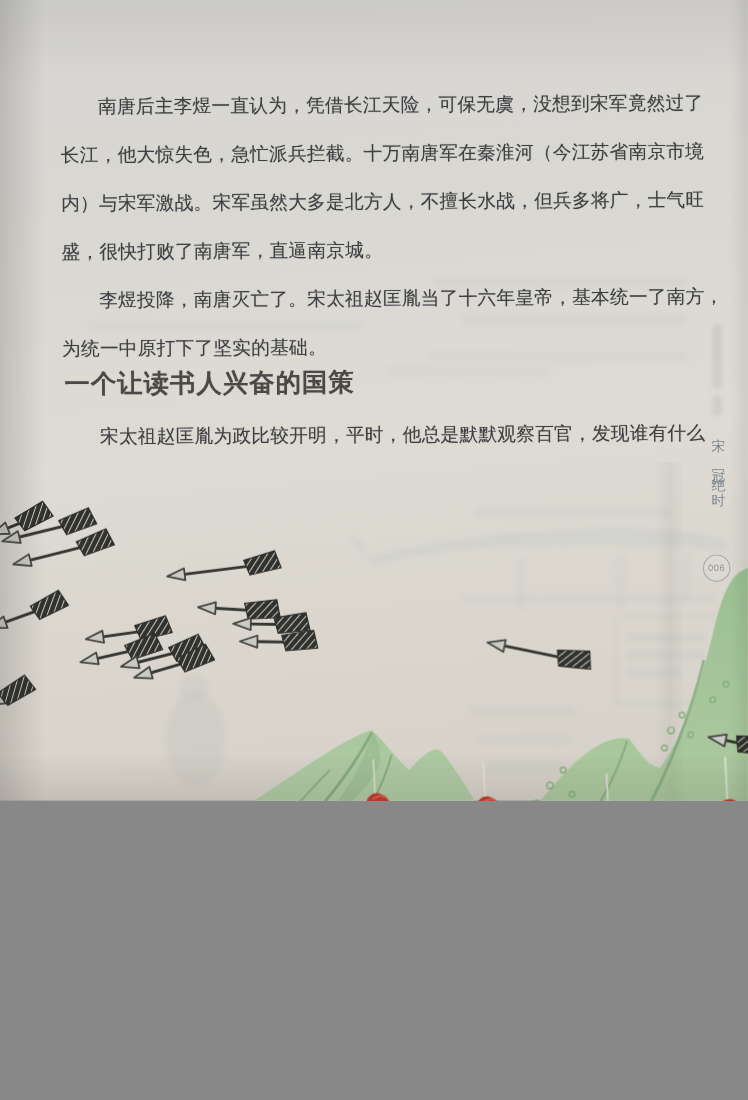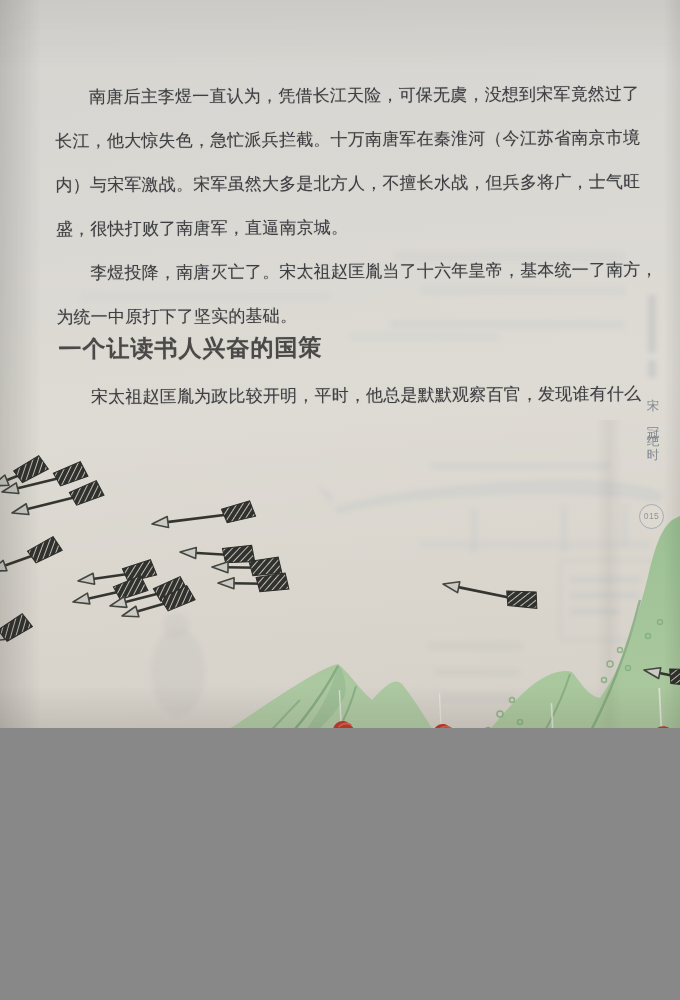--- a/index.html
+++ b/index.html
@@ -474,20 +474,20 @@
     <div class="tline" style="top:220px">为统一中原打下了坚实的基础。</div>
     <div class="headline" style="top:248px">一个让读书人兴奋的国策</div>
     <div class="tline indent" style="top:300px">宋太祖赵匡胤为政比较开明，平时，他总是默默观察百官，发现谁有什么</div>
   </div>
 
   <div class="ghost-v" style="left:648px;top:295px;width:8px;height:58px;"></div>
   <div class="ghost-v" style="left:648px;top:360px;width:8px;height:18px;"></div>
   <div class="sidebar">
     <span>宋</span><span class="gap"></span><span>冠绝一时</span>
   </div>
-  <div class="page-badge">015</div>
+  <div class="page-badge">006</div>
 
   <div class="shade shade-left"></div>
   <div class="shade shade-top"></div>
   <div class="shade shade-right"></div>
   <div class="shade shade-bottom"></div>
   <div class="shade crease"></div>
 </div>
 
 </body></html>

